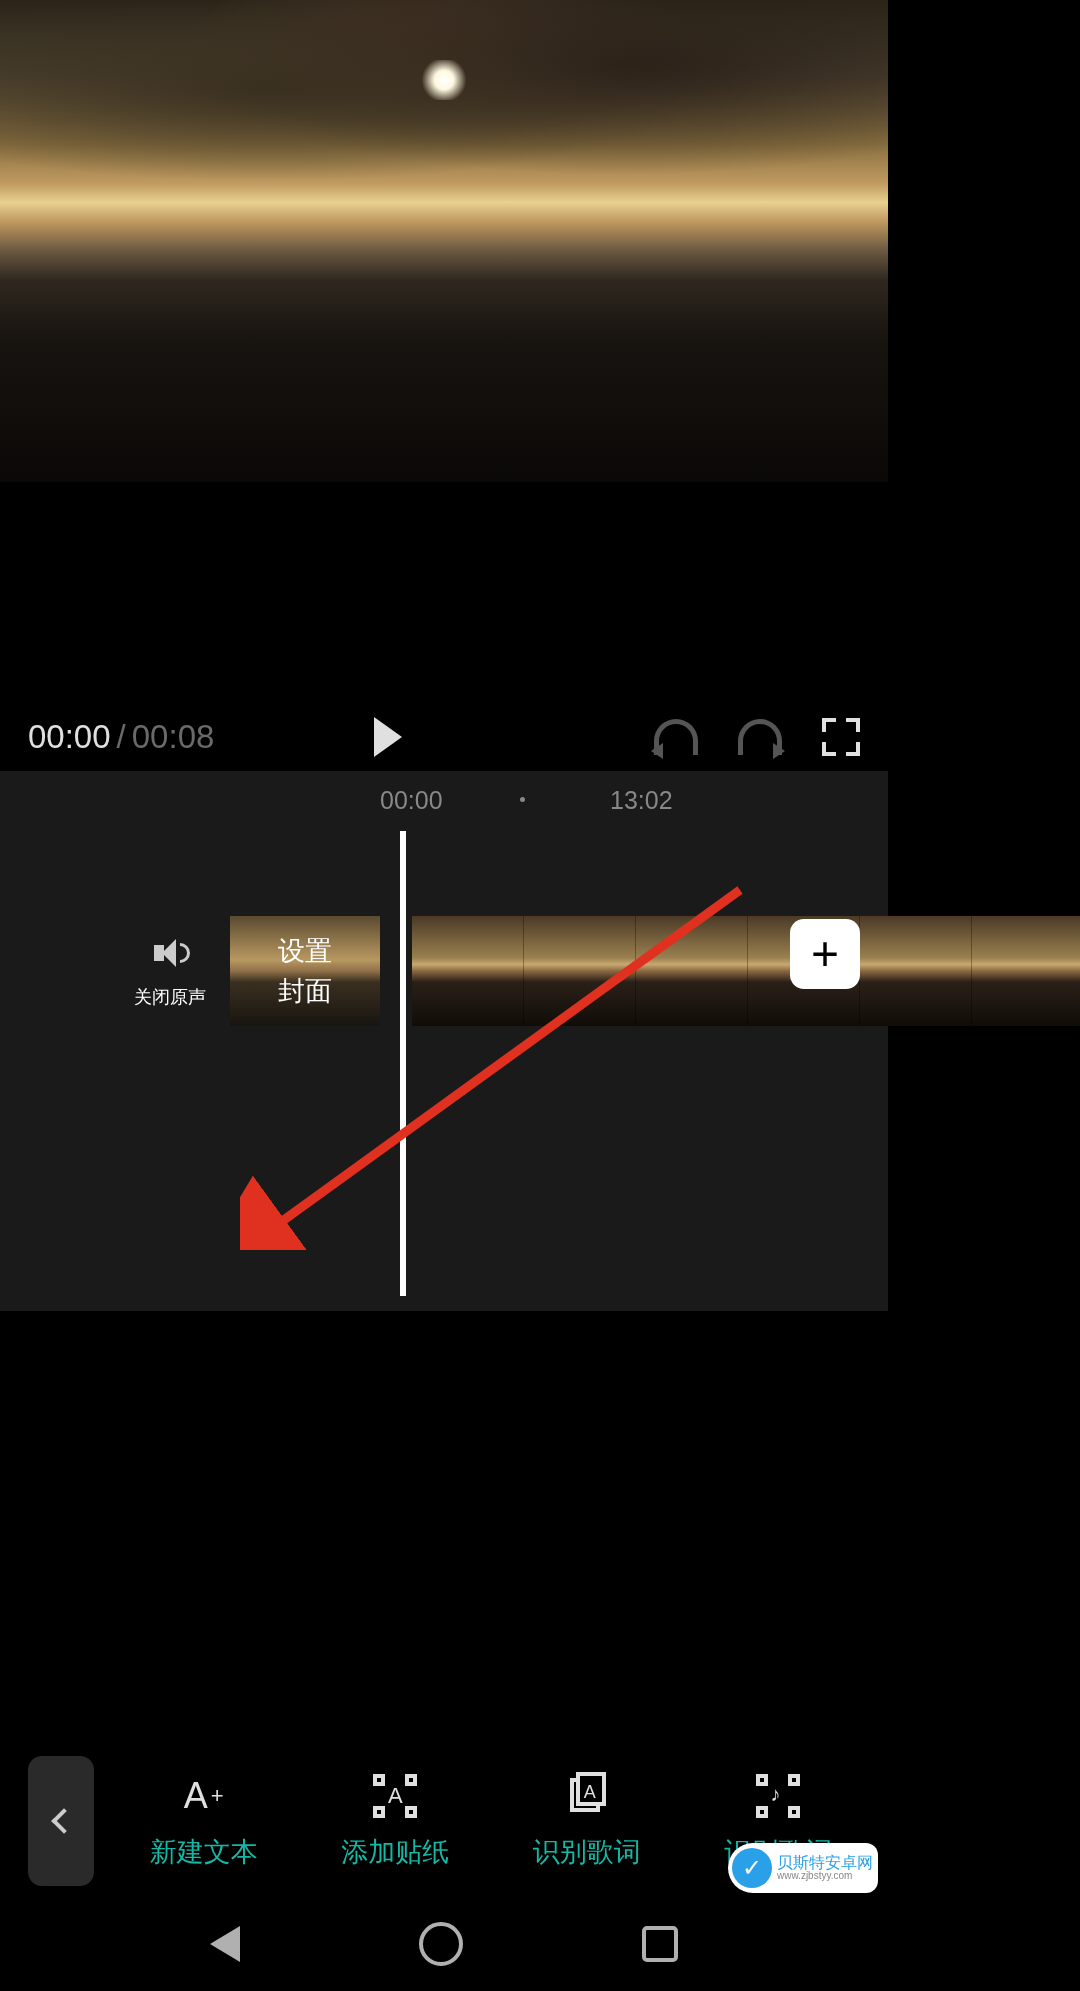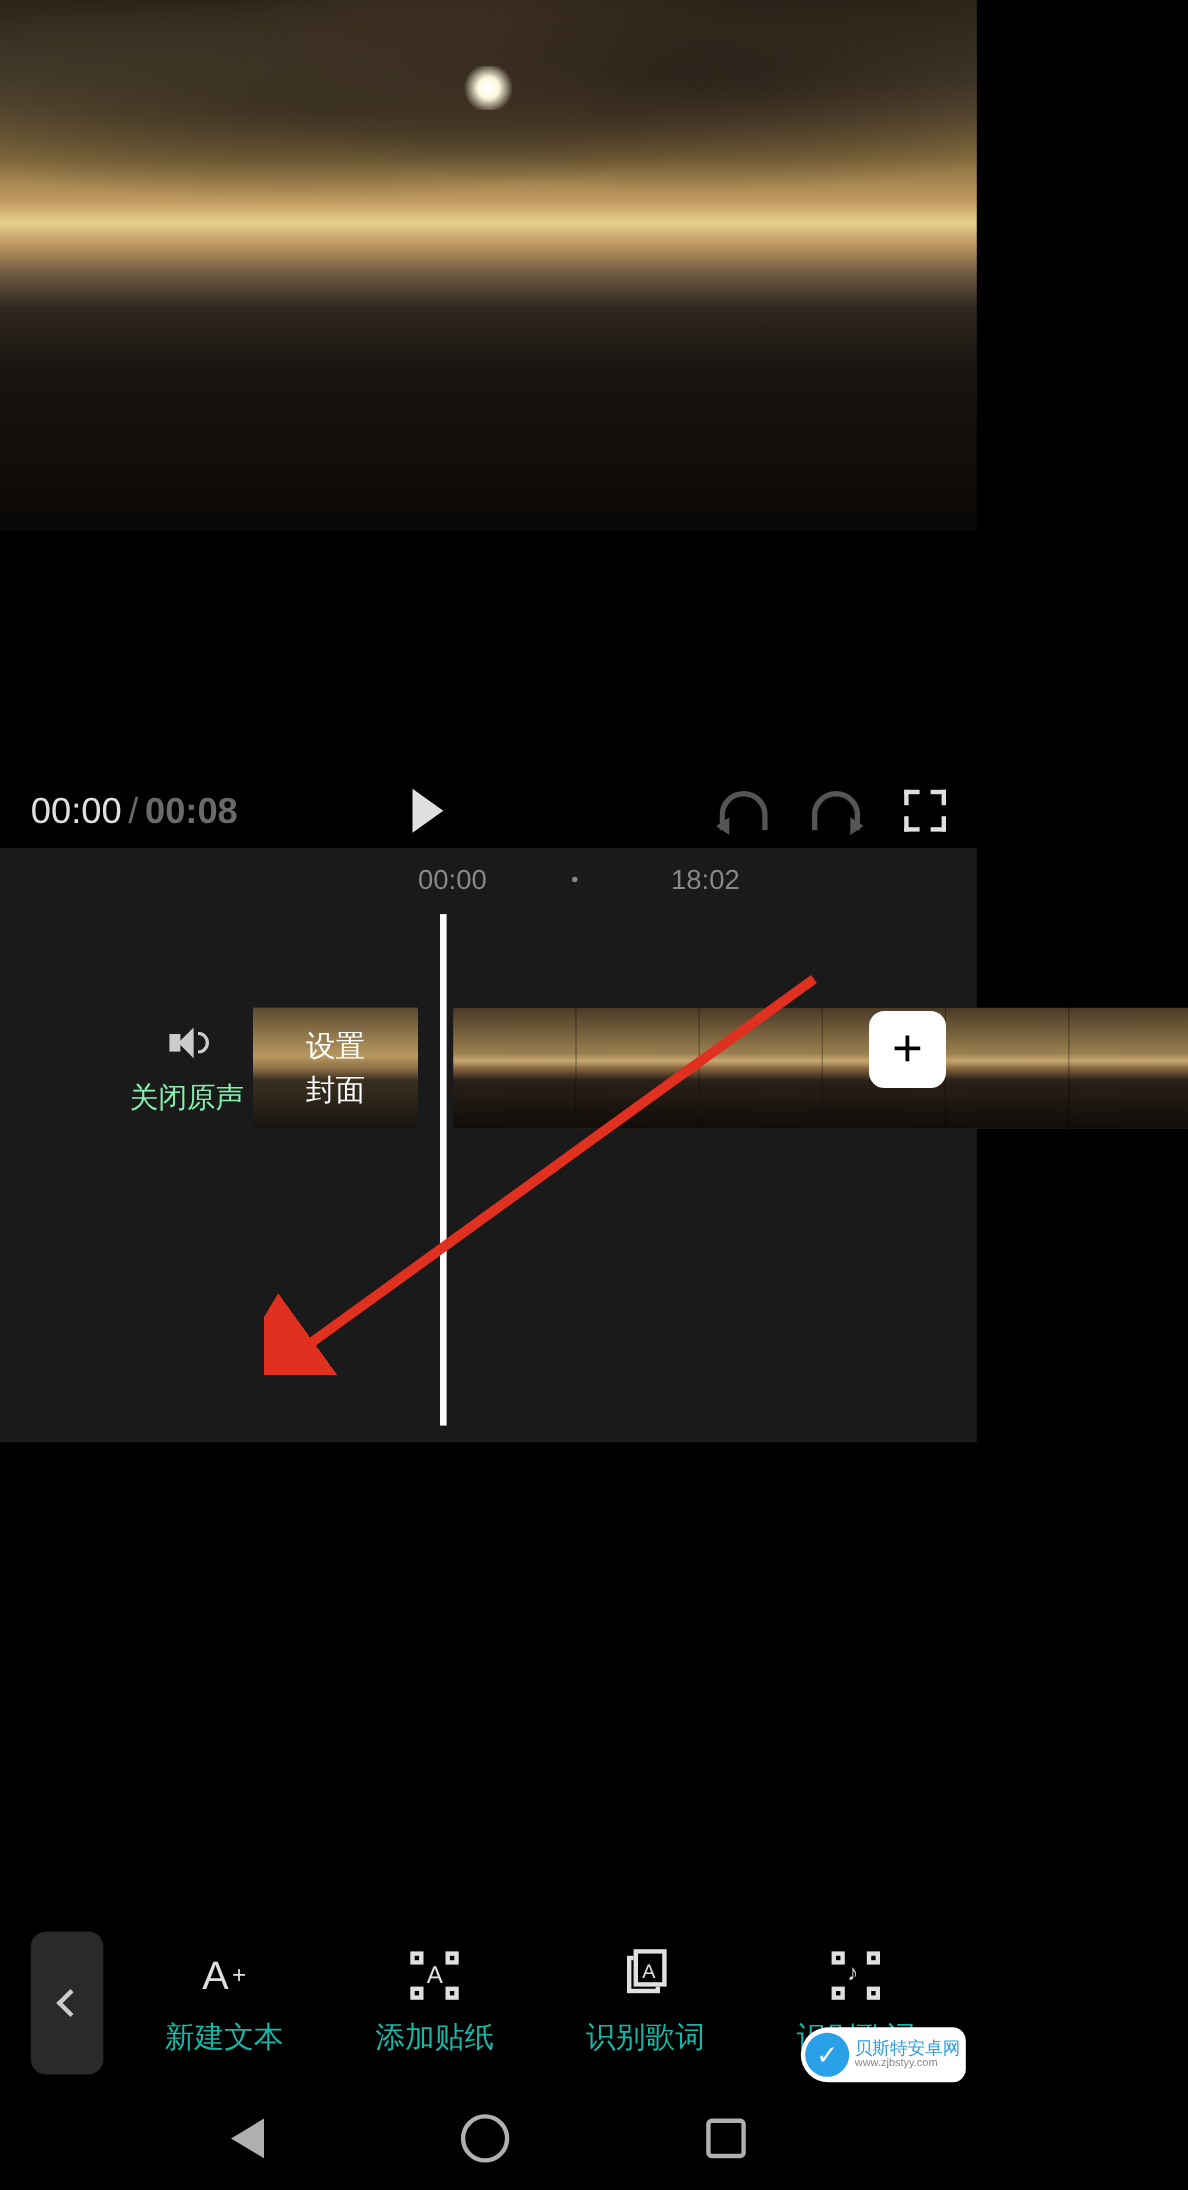--- a/index.html
+++ b/index.html
@@ -5,21 +5,21 @@
 html,body{margin:0;padding:0;width:1080px;height:1991px;background:#000;font-family:"PingFang SC","Microsoft YaHei",sans-serif;overflow:hidden;color:#fff}
 *{box-sizing:border-box}
 .app{position:relative;width:888px;height:1991px;background:#000}
 .preview{width:100%;height:482px;background:linear-gradient(to bottom,#2a2418 0%,#4a4030 15%,#8a7040 30%,#c09a60 38%,#e8d090 42%,#c09860 46%,#6a5840 52%,#302820 58%,#181410 70%,#0a0806 100%);position:relative}
 .sun{position:absolute;top:60px;left:50%;transform:translateX(-50%);width:50px;height:40px;background:radial-gradient(circle,#fff 0%,#fff8e0 30%,transparent 70%)}
 .clouds{position:absolute;top:0;left:0;right:0;height:220px;background:radial-gradient(ellipse at 30% 40%,#3a3020 0%,transparent 50%),radial-gradient(ellipse at 70% 30%,#2a2018 0%,transparent 50%),radial-gradient(ellipse at 50% 20%,#4a3828 0%,transparent 40%)}
 .mid{width:100%;height:225px;background:#000}
 .ctrl{width:100%;height:60px;display:flex;align-items:center;padding:0 28px;background:#000}
 .time-cur{font-size:33px;color:#e0e0e0;font-weight:300}
 .time-sep{font-size:33px;color:#6a6a6a;margin:0 6px;font-weight:300}
-.time-tot{font-size:33px;color:#6a6a6a;font-weight:700}
+.time-tot{font-size:33px;color:#6a6a6a;font-weight:400}
 .play-wrap{flex:1;display:flex;justify-content:center;margin-left:-100px}
 .tri{width:0;height:0;border-left:28px solid #e0e0e0;border-top:20px solid transparent;border-bottom:20px solid transparent;margin-left:8px}
 .undoredo{display:flex;gap:40px;margin-right:40px}
 .arc{width:44px;height:36px;border:5px solid #555;border-bottom:none;border-radius:22px 22px 0 0;position:relative}
 .arc.undo::after{content:"";position:absolute;left:-8px;bottom:-4px;width:0;height:0;border-right:12px solid #555;border-top:8px solid transparent;border-bottom:8px solid transparent}
 .arc.redo::after{content:"";position:absolute;right:-8px;bottom:-4px;width:0;height:0;border-left:12px solid #555;border-top:8px solid transparent;border-bottom:8px solid transparent}
 .fs{width:38px;height:38px;position:relative}
 .fs span{position:absolute;width:14px;height:14px;border:4px solid #e0e0e0}
 .fs .tl{top:0;left:0;border-right:none;border-bottom:none}
 .fs .tr{top:0;right:0;border-left:none;border-bottom:none}
@@ -31,21 +31,21 @@
 .rt1{left:380px}
 .rdot{position:absolute;left:520px;top:12px;width:5px;height:5px;background:#888;border-radius:50%}
 .rt2{left:610px}
 .playhead{position:absolute;left:400px;top:60px;width:6px;height:465px;background:#fff;z-index:10}
 .track{position:absolute;top:145px;width:100%;height:110px;display:flex;align-items:center}
 .mute{width:200px;display:flex;flex-direction:column;align-items:center;gap:12px;margin-left:70px}
 .spk{width:40px;height:40px;position:relative}
 .spk-body{position:absolute;left:4px;top:12px;width:10px;height:16px;background:#ccc}
 .spk-cone{position:absolute;left:12px;top:6px;width:0;height:0;border-right:14px solid #ccc;border-top:14px solid transparent;border-bottom:14px solid transparent}
 .spk-wave{position:absolute;left:30px;top:10px;width:10px;height:20px;border:3px solid #ccc;border-left:none;border-radius:0 20px 20px 0}
-.mute-txt{font-size:26px;color:#86efac}
+.mute-txt{font-size:18px;color:#ffffff}
 .cover{width:150px;height:110px;background:linear-gradient(to bottom,#5a4a30 0%,#b89860 40%,#907048 50%,#3a3020 60%,#181410 100%);display:flex;flex-direction:column;align-items:center;justify-content:center;gap:4px;margin-left:-40px}
 .cover-txt{font-size:27px;color:#fff}
 .clips{position:absolute;left:412px;top:0;height:110px;display:flex}
 .clip{width:112px;height:110px;background:linear-gradient(to bottom,#4a3a26 0%,#9a8050 38%,#c8a870 44%,#8a6840 50%,#2a2018 60%,#100c08 100%);border-right:1px solid rgba(0,0,0,.3)}
 .add-btn{position:absolute;right:28px;top:148px;width:70px;height:70px;background:#fff;border-radius:14px;display:flex;align-items:center;justify-content:center;z-index:5}
 .plus{font-size:48px;color:#000;font-weight:400;line-height:1}
 .arrow{position:absolute;left:240px;top:880px;width:520px;height:370px;z-index:20;pointer-events:none}
 .tools{position:absolute;bottom:95px;left:0;width:100%;height:150px;display:flex;align-items:center;background:#000}
 .back-btn{width:66px;height:130px;background:#2a2a2a;border-radius:14px;display:flex;align-items:center;justify-content:center;margin-left:28px}
 .chev{width:18px;height:18px;border-left:4px solid #ccc;border-bottom:4px solid #ccc;transform:rotate(45deg);margin-left:6px}
@@ -112,21 +112,21 @@
         <span class="tr"></span>
         <span class="bl"></span>
         <span class="br"></span>
   </div>
 </div>
 
 <div class="tl-area">
   <div class="ruler">
     <span class="rt rt1">00:00</span>
     <span class="rdot"></span>
-    <span class="rt rt2">18:02</span>
+    <span class="rt rt2">13:02</span>
   </div>
   <div class="playhead"></div>
   <div class="track">
     <div class="mute">
       <div class="spk">
         <div class="spk-body"></div>
             <div class="spk-cone"></div>
             <div class="spk-wave"></div>
       </div>
       <span class="mute-txt">关闭原声</span>

